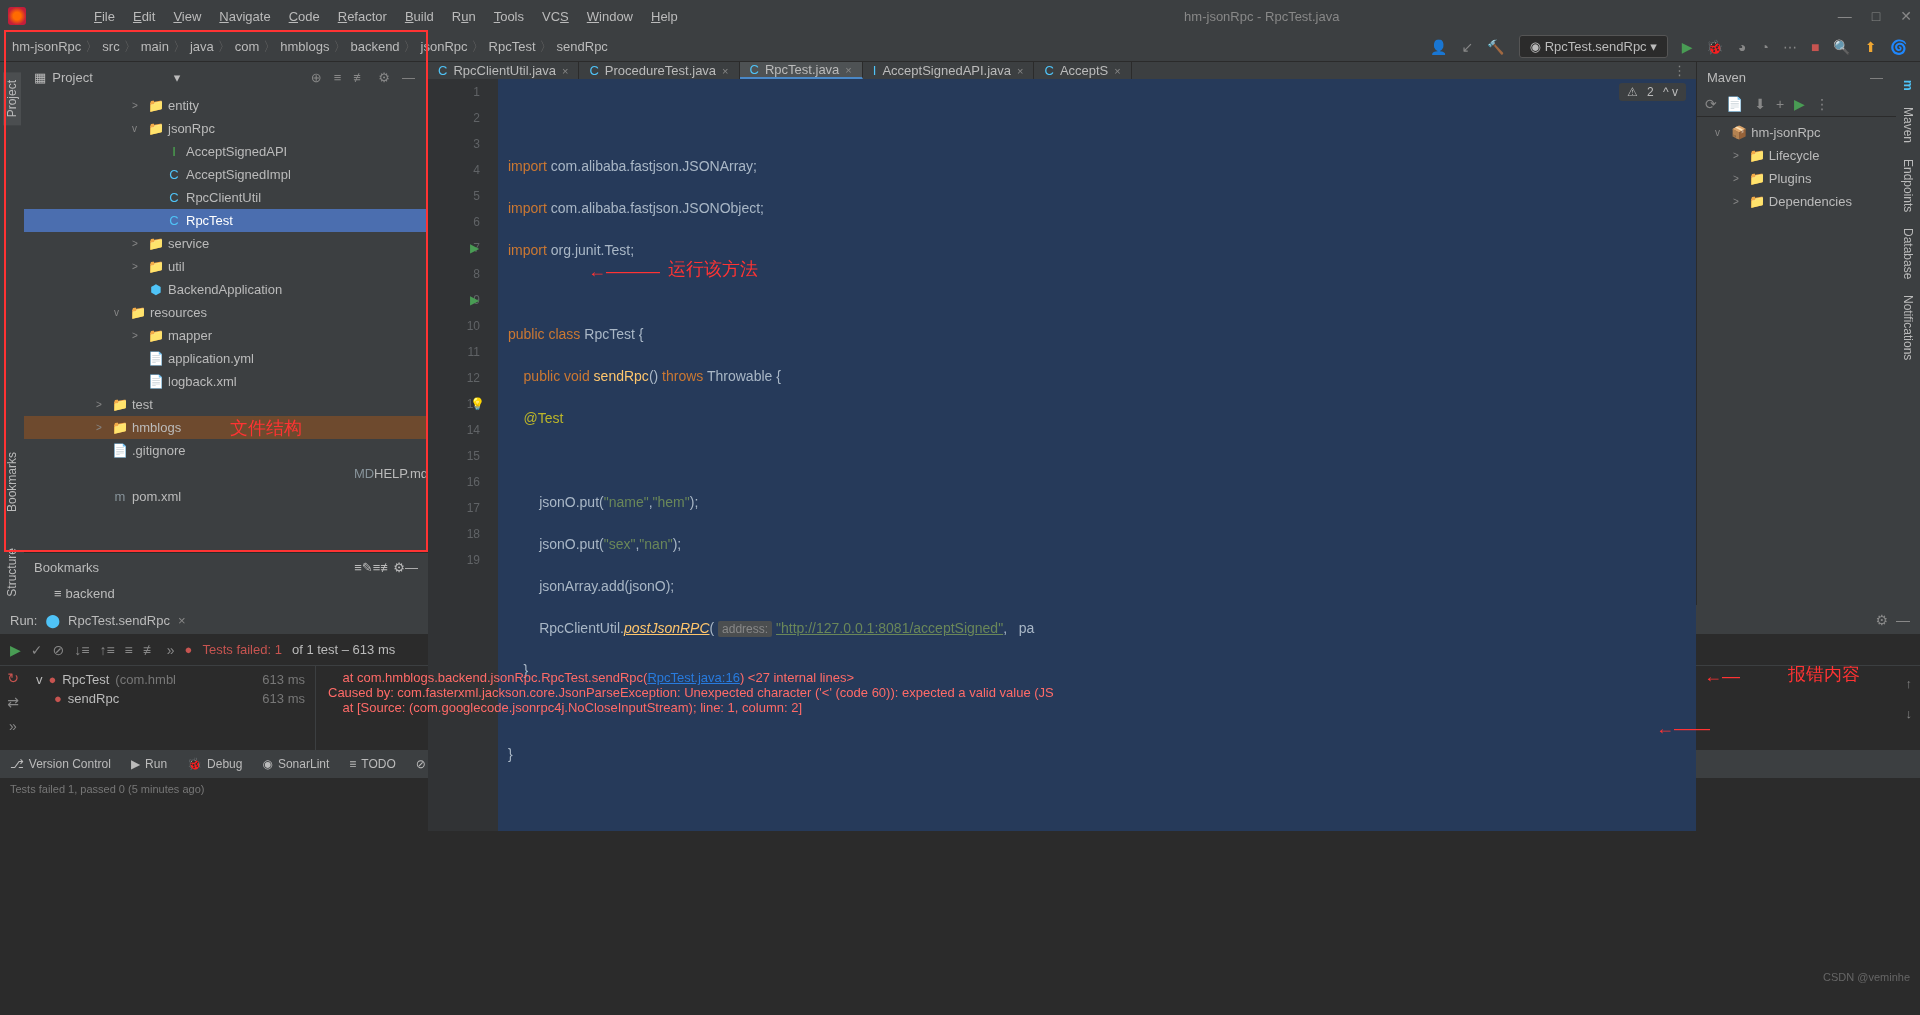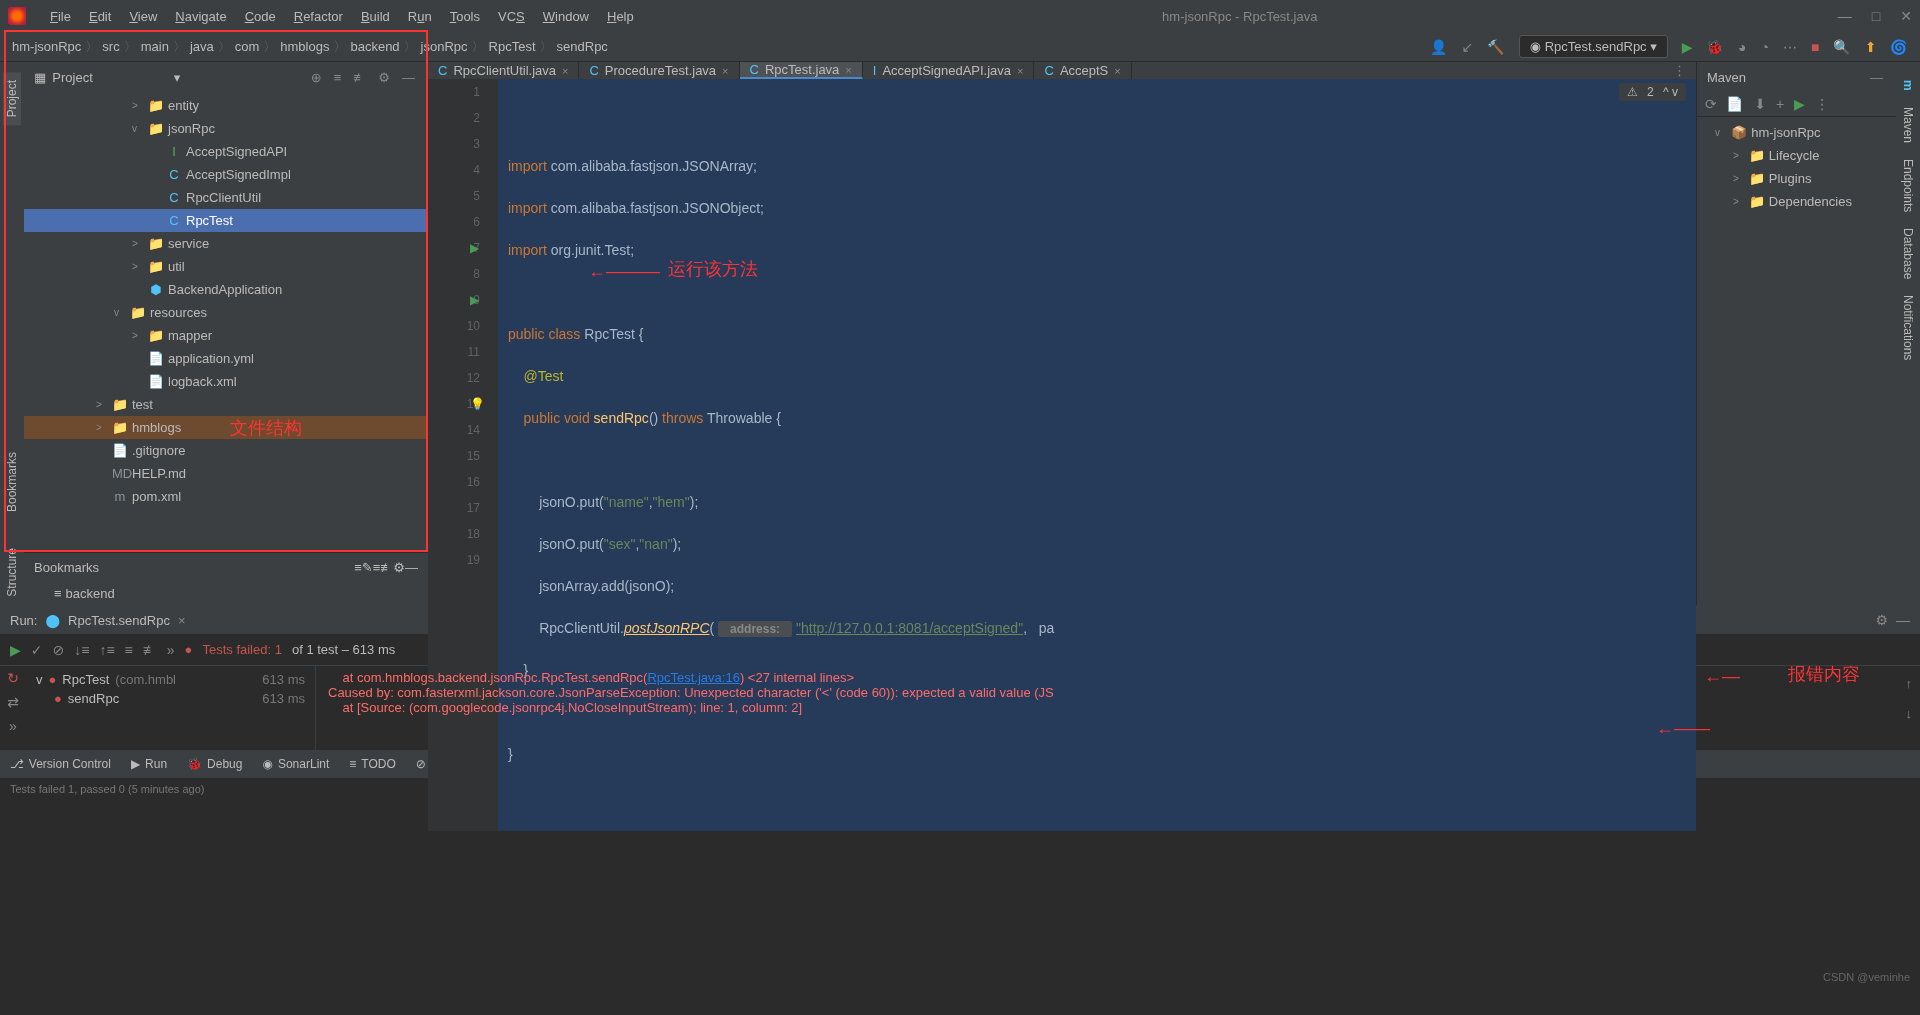--- a/index.html
+++ b/index.html
@@ -1,18 +1,18 @@
 <!DOCTYPE html>
 <html><head>
 <meta charset="utf-8">
 <style>
 * { margin:0; padding:0; box-sizing:border-box; font-family:"Segoe UI",sans-serif; }
 body { background:#2b2b2b; color:#bbb; font-size:13px; overflow:hidden; width:1920px; height:1015px; position:relative; }
 .row { display:flex; align-items:center; }
-.titlebar { height:32px; background:#3c3f41; display:flex; align-items:center; padding:0 8px; }
+.titlebar { height:32px; background:#3c3f41; display:flex; align-items:center; padding:0 8px;gap:44px; }
 .logo { width:18px; height:18px; background:radial-gradient(circle,#ff6b00 30%,#c41e3a 70%); border-radius:3px; margin-right:16px; }
 .menu { display:flex; gap:2px; }
 .menu span { padding:4px 8px; cursor:pointer; color:#bbb; }
 .menu span u { text-decoration:underline; }
 .wintitle { flex:1; text-align:center; color:#888; }
 .winctl { display:flex; gap:20px; color:#888; font-size:14px; }
 .navbar { height:30px; background:#3c3f41; display:flex; align-items:center; padding:0 12px; border-bottom:1px solid #2b2b2b; }
 .breadcrumb { display:flex; align-items:center; gap:4px; color:#bbb; }
 .breadcrumb .sep { color:#666; }
 .nav-right { margin-left:auto; display:flex; align-items:center; gap:14px; }
@@ -49,21 +49,21 @@
 .editor-body { flex:1; display:flex; position:relative; background:#263a5a; }
 .gutter { width:70px; background:#313335; display:flex; flex-direction:column; }
 .gutter-line { height:26px; display:flex; align-items:center; justify-content:flex-end; padding-right:18px; color:#606366; font-size:12px; position:relative; }
 .gutter-icon { position:absolute; left:42px; }
 .code { flex:1; font-family:Consolas,monospace; font-size:14px; padding:0 10px; white-space:pre; color:#a9b7c6; position:relative; }
 .code-line { height:26px; line-height:26px; }
 .kw { color:#cc7832; }
 .str { color:#6a8759; }
 .ann { color:#bbb529; }
 .fn { color:#ffc66d; }
-.param-hint { background:#4b4e50; color:#888; padding:1px 12px; border-radius:2px; font-size:12px;font-weight:bold; }
+.param-hint { background:#4b4e50; color:#888; padding:1px 4px; border-radius:2px; font-size:12px; }
 .url { color:#6a8759; text-decoration:underline; }
 .warn-badge { position:absolute; top:4px; right:10px; background:#3c3f41; padding:2px 8px; border-radius:3px; color:#bbb; font-size:12px; display:flex; gap:6px; align-items:center; }
 .annot1 { position:absolute; color:#ff3333; font-size:18px; font-family:sans-serif; }
 .maven-panel { width:200px; background:#3c3f41; border-left:1px solid #2b2b2b; }
 .right-gutter { width:24px; background:#3c3f41; display:flex; flex-direction:column; align-items:center; padding-top:10px; }
 .run-panel { height:145px; background:#2b2b2b; border-top:1px solid #3c3f41; display:flex; flex-direction:column; }
 .run-header { height:28px; background:#3c3f41; display:flex; align-items:center; padding:0 10px; gap:8px; }
 .run-toolbar { height:32px; display:flex; align-items:center; padding:0 10px; gap:10px; border-bottom:1px solid #3c3f41; }
 .run-body { flex:1; display:flex; }
 .run-left { width:290px; border-right:1px solid #3c3f41; padding:4px; }
@@ -236,21 +236,21 @@
         <div class="tree-item target" style="padding-left: 72px;">
           <span class="tree-arrow">&gt;</span>
           <span class="tree-icon folder">📁</span>
           <span>hmblogs</span>
         </div>
         <div class="tree-item" style="padding-left: 72px;">
           <span class="tree-arrow"></span>
           <span class="tree-icon folder">📄</span>
           <span>.gitignore</span>
         </div>
-        <div class="tree-item" style="padding-left: 72px;">
+        <div class="tree-item" style="padding-left: 72px; justify-content: flex-end;">
           <span class="tree-arrow"></span>
           <span class="tree-icon folder">MD</span>
           <span>HELP.md</span>
         </div>
         <div class="tree-item" style="padding-left: 72px;">
           <span class="tree-arrow"></span>
           <span class="tree-icon folder">m</span>
           <span>pom.xml</span>
         </div>
       </div>
@@ -322,22 +322,22 @@
           <div class="gutter-line">19</div>
         </div>
       <div class="code">
         <div class="warn-badge">⚠ <span>2</span> ^ v</div>
 <div class="code-line"></div>
 <div class="code-line"><span class="kw">import </span>com.alibaba.fastjson.JSONArray;</div>
 <div class="code-line"><span class="kw">import </span>com.alibaba.fastjson.JSONObject;</div>
 <div class="code-line"><span class="kw">import </span>org.junit.Test;</div>
 <div class="code-line"></div>
 <div class="code-line"><span class="kw">public </span><span class="kw">class </span><span>RpcTest {</span></div>
+<div class="code-line">    <span class="kw">public </span><span class="kw">void </span><span class="fn">sendRpc</span><span>() </span><span class="kw">throws </span><span>Throwable {</span></div>
 <div class="code-line">    <span class="ann">@Test</span></div>
-<div class="code-line">    <span class="kw">public </span><span class="kw">void </span><span class="fn">sendRpc</span><span>() </span><span class="kw">throws </span><span>Throwable {</span></div>
 <div class="code-line"></div>
 <div class="code-line">        <span>jsonO.put(</span><span class="str">"name"</span><span>,</span><span class="str">"hem"</span><span>);</span></div>
 <div class="code-line">        <span>jsonO.put(</span><span class="str">"sex"</span><span>,</span><span class="str">"nan"</span><span>);</span></div>
 <div class="code-line">        <span>jsonArray.add(jsonO);</span></div>
 <div class="code-line">        <span>RpcClientUtil.</span><span class="fn" style="font-style:italic;text-decoration:underline">postJsonRPC</span><span>(</span> <span class="param-hint">address:</span> <span class="url">"http://127.0.0.1:8081/acceptSigned"</span><span>,   pa</span></div>
 <div class="code-line">    <span>}</span></div>
 <div class="code-line"></div>
 <div class="code-line"><span>}</span></div>
         <div class="annot1" style="top:182px;left:90px">←———</div>
         <div class="annot1" style="top:178px;left:170px">运行该方法</div>

